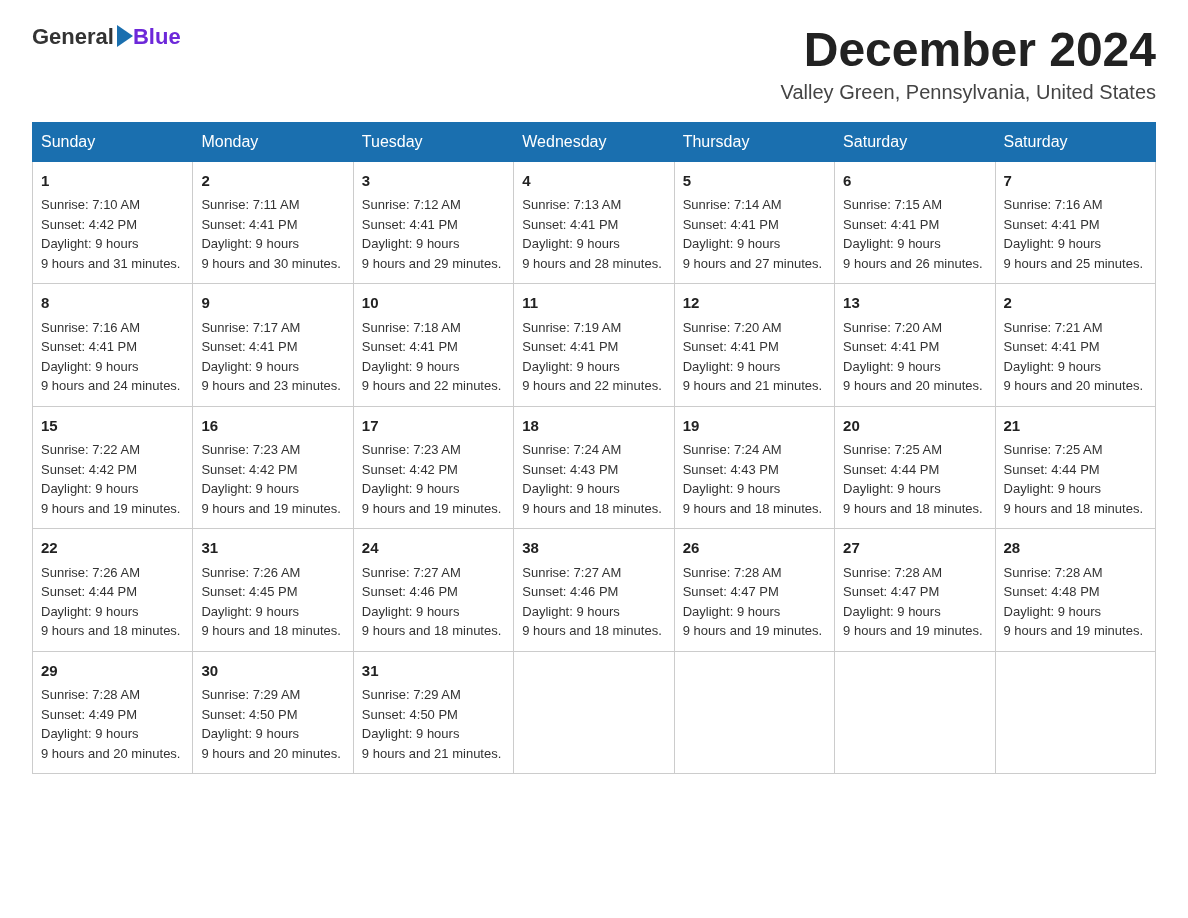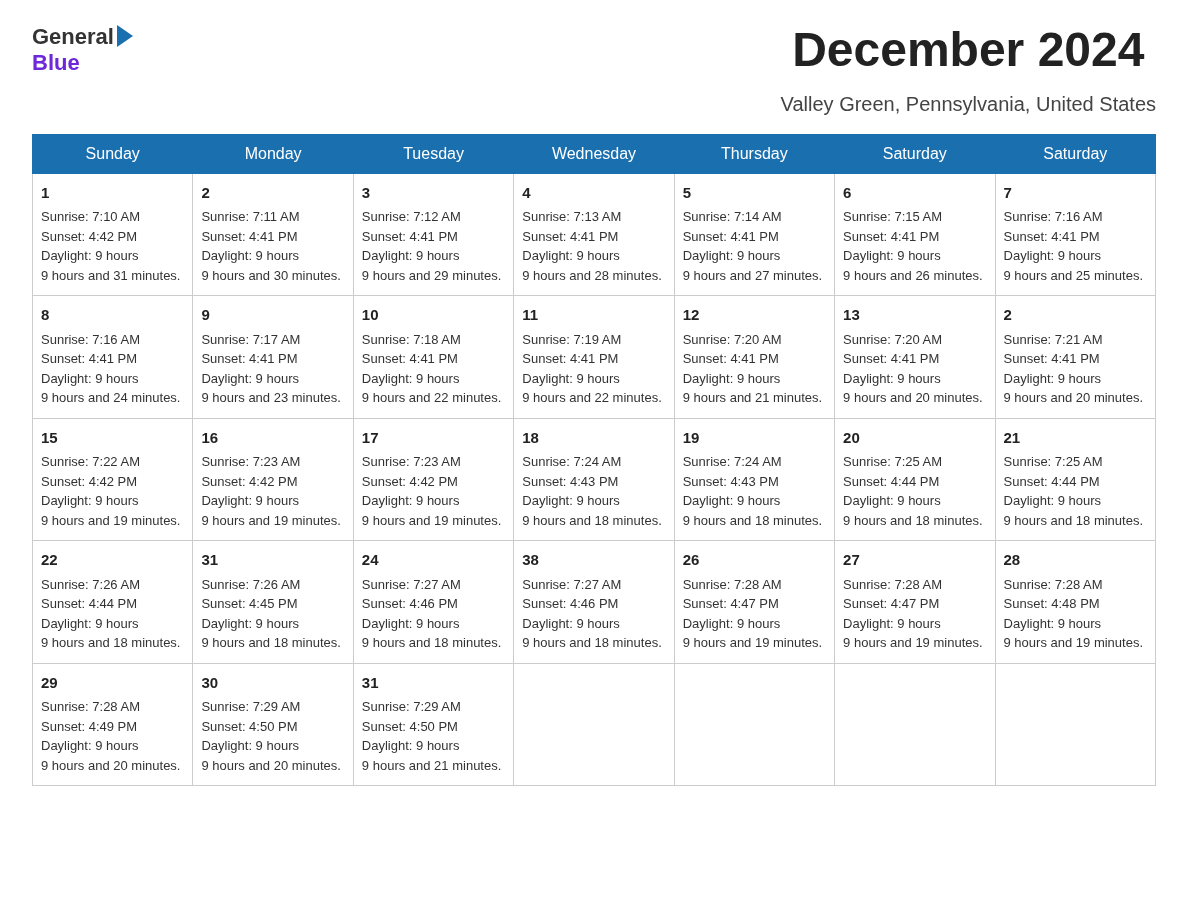--- a/index.html
+++ b/index.html
@@ -20,45 +20,45 @@
       font-size: 22px;
       font-weight: bold;
       color: #333;
     }
     .logo-text-blue {
       font-size: 22px;
       font-weight: bold;
       color: #6d28d9;
     }
     .title-area {
-      text-align: center;
+      text-align: right;
     }
     .month-title {
       font-size: 48px;
       font-weight: bold;
       color: #222;
       line-height: 1.1;
     }
     .location-title {
       font-size: 20px;
       color: #444;
-      margin-top: 16px;
+      margin-top: 4px;
     }
     .calendar-table {
       width: 100%;
       border-collapse: collapse;
       border: 1.5px solid #ccc;
     }
     .calendar-table th {
       background-color: #1a6faf;
       color: #fff;
       font-size: 16px;
       font-weight: normal;
       padding: 10px 8px;
-      text-align: center;
+      text-align: left;
       border: 1px solid #1a6faf;
     }
     .calendar-table td {
       vertical-align: top;
       padding: 8px 8px 10px 8px;
       border: 1px solid #ccc;
       width: 14.28%;
       font-size: 13px;
       line-height: 1.5;
       color: #333;
@@ -83,21 +83,20 @@
       border-left: 1.5px solid #ccc;
     }
     tr td:last-child {
       border-right: 1.5px solid #ccc;
     }
     .calendar-table tr:last-child td {
       border-bottom: 1.5px solid #ccc;
     }
     .logo-wrapper {
       display: flex;
-      flex-direction: column;
       align-items: flex-start;
     }
     .logo-row {
       display: flex;
       align-items: center;
     }
     .logo-arrow {
       display: inline-block;
       width: 0;
       height: 0;

